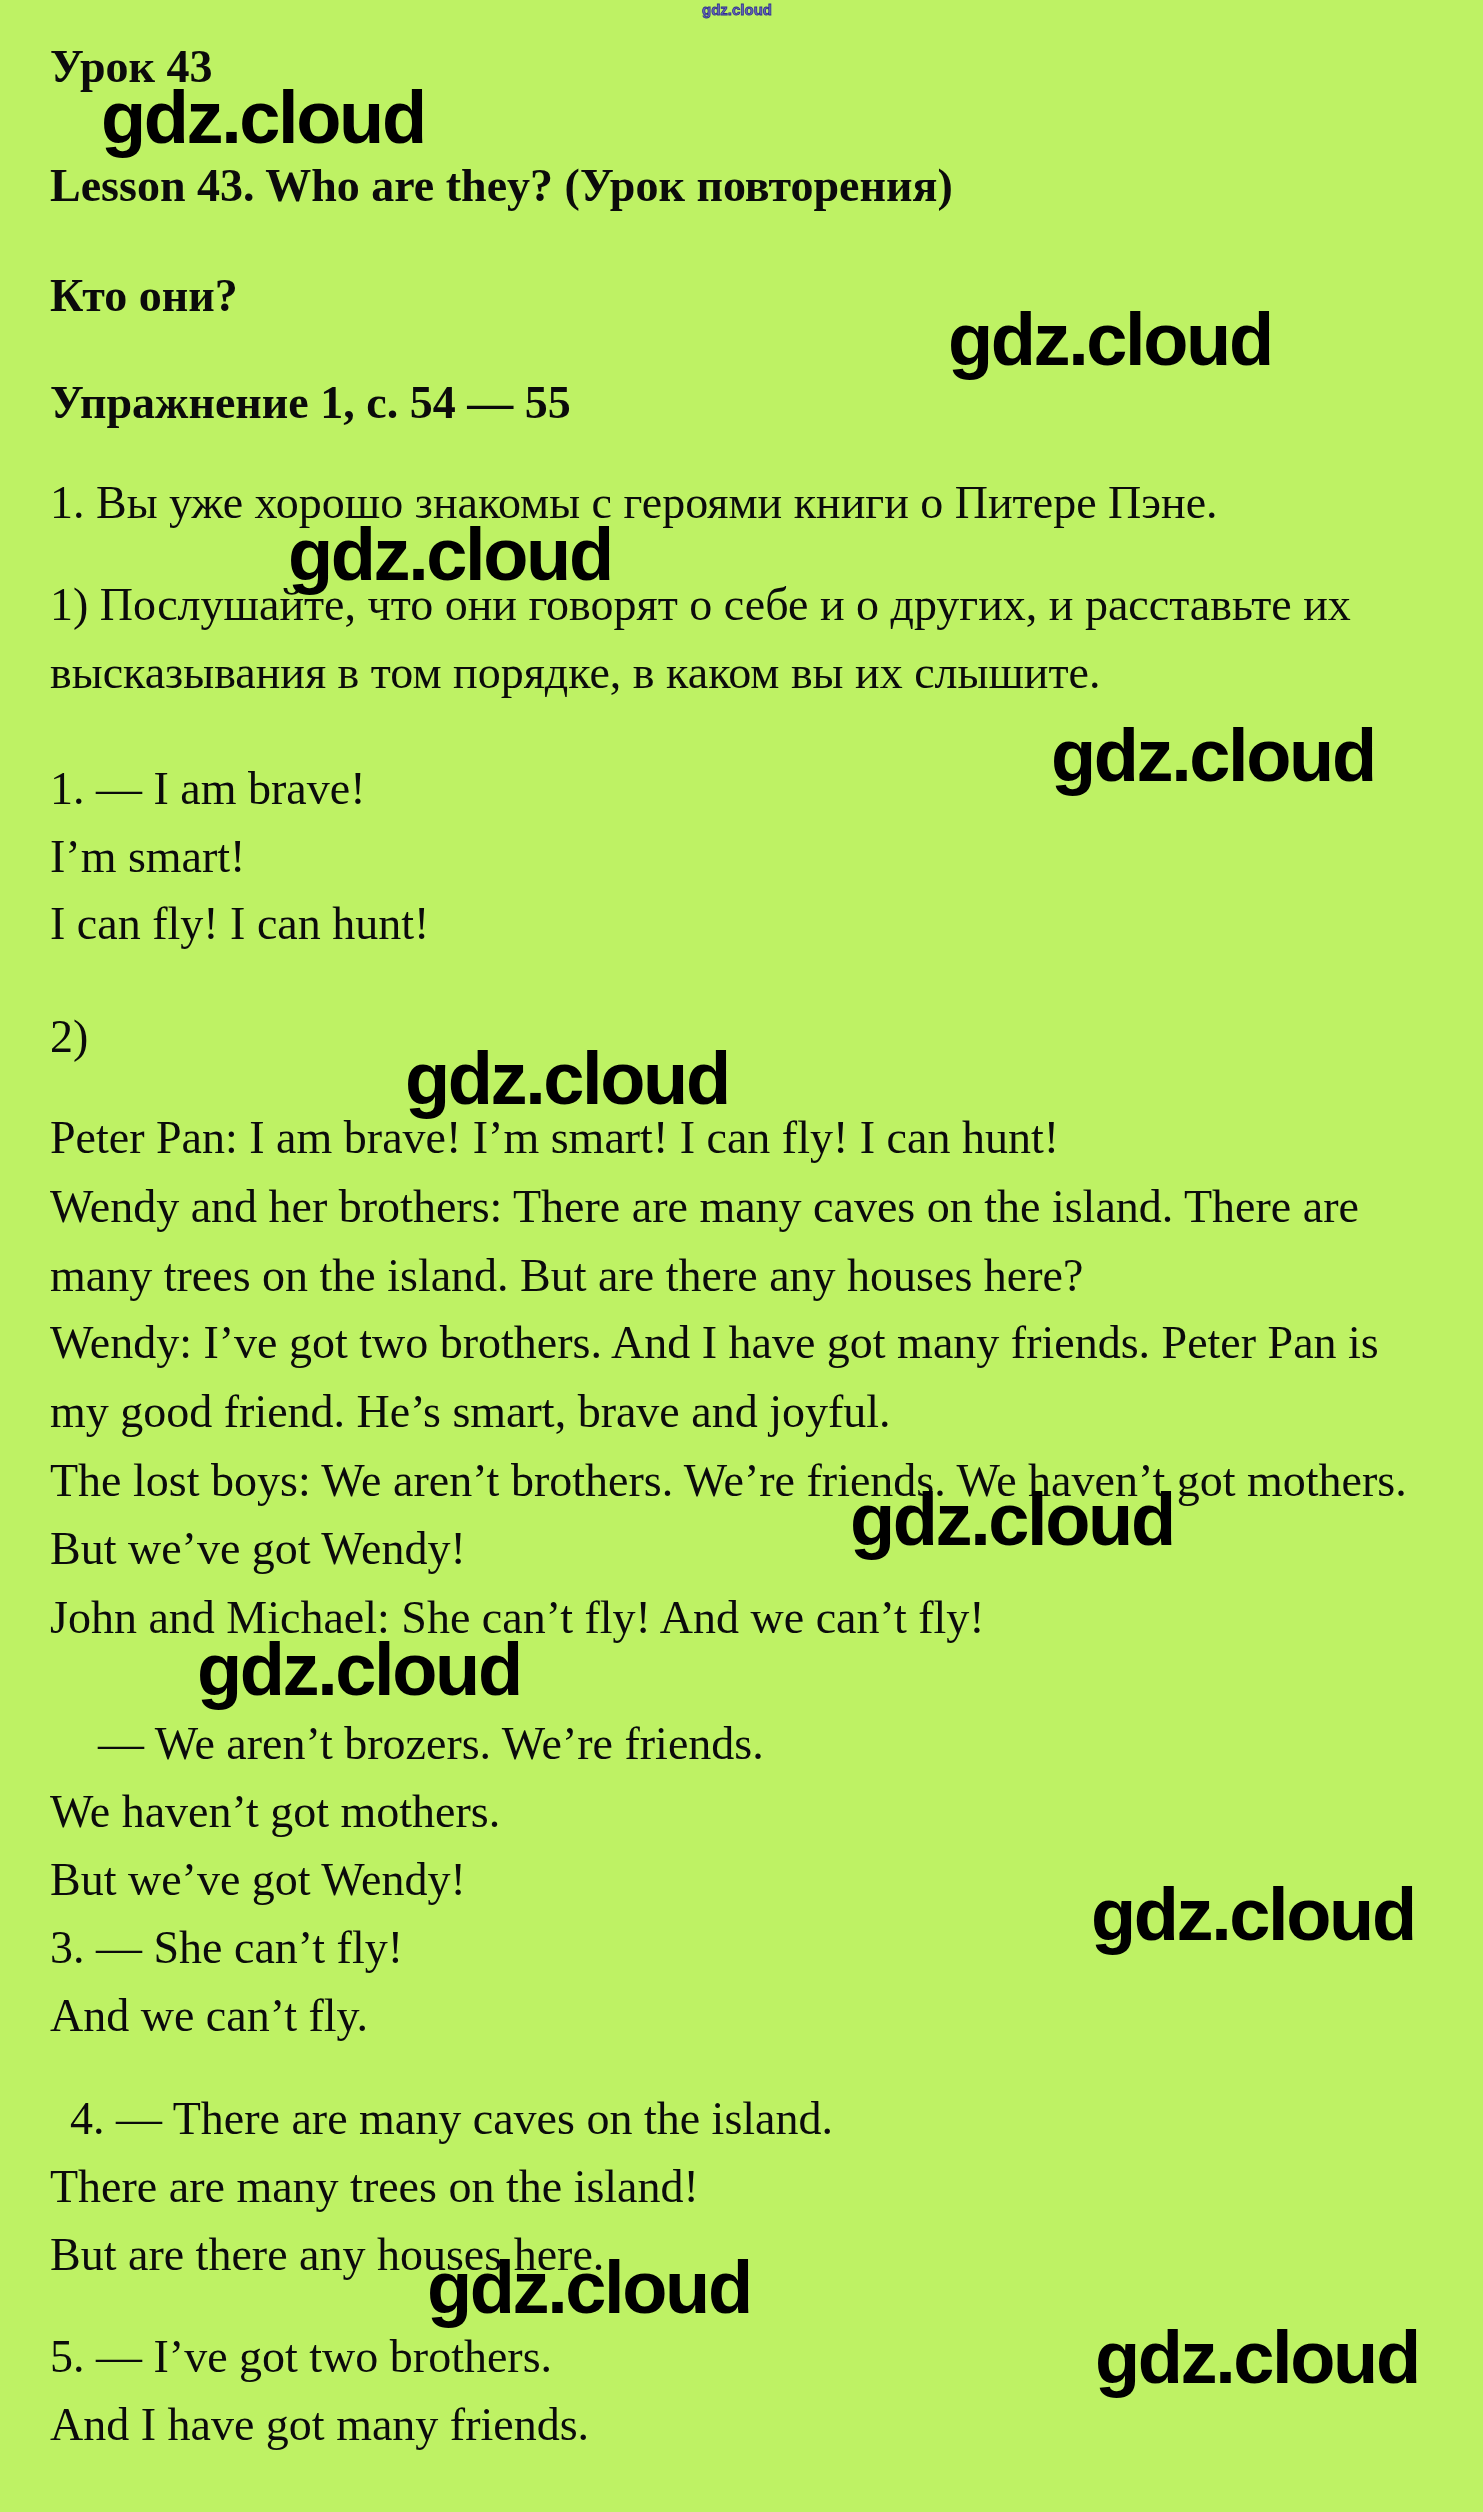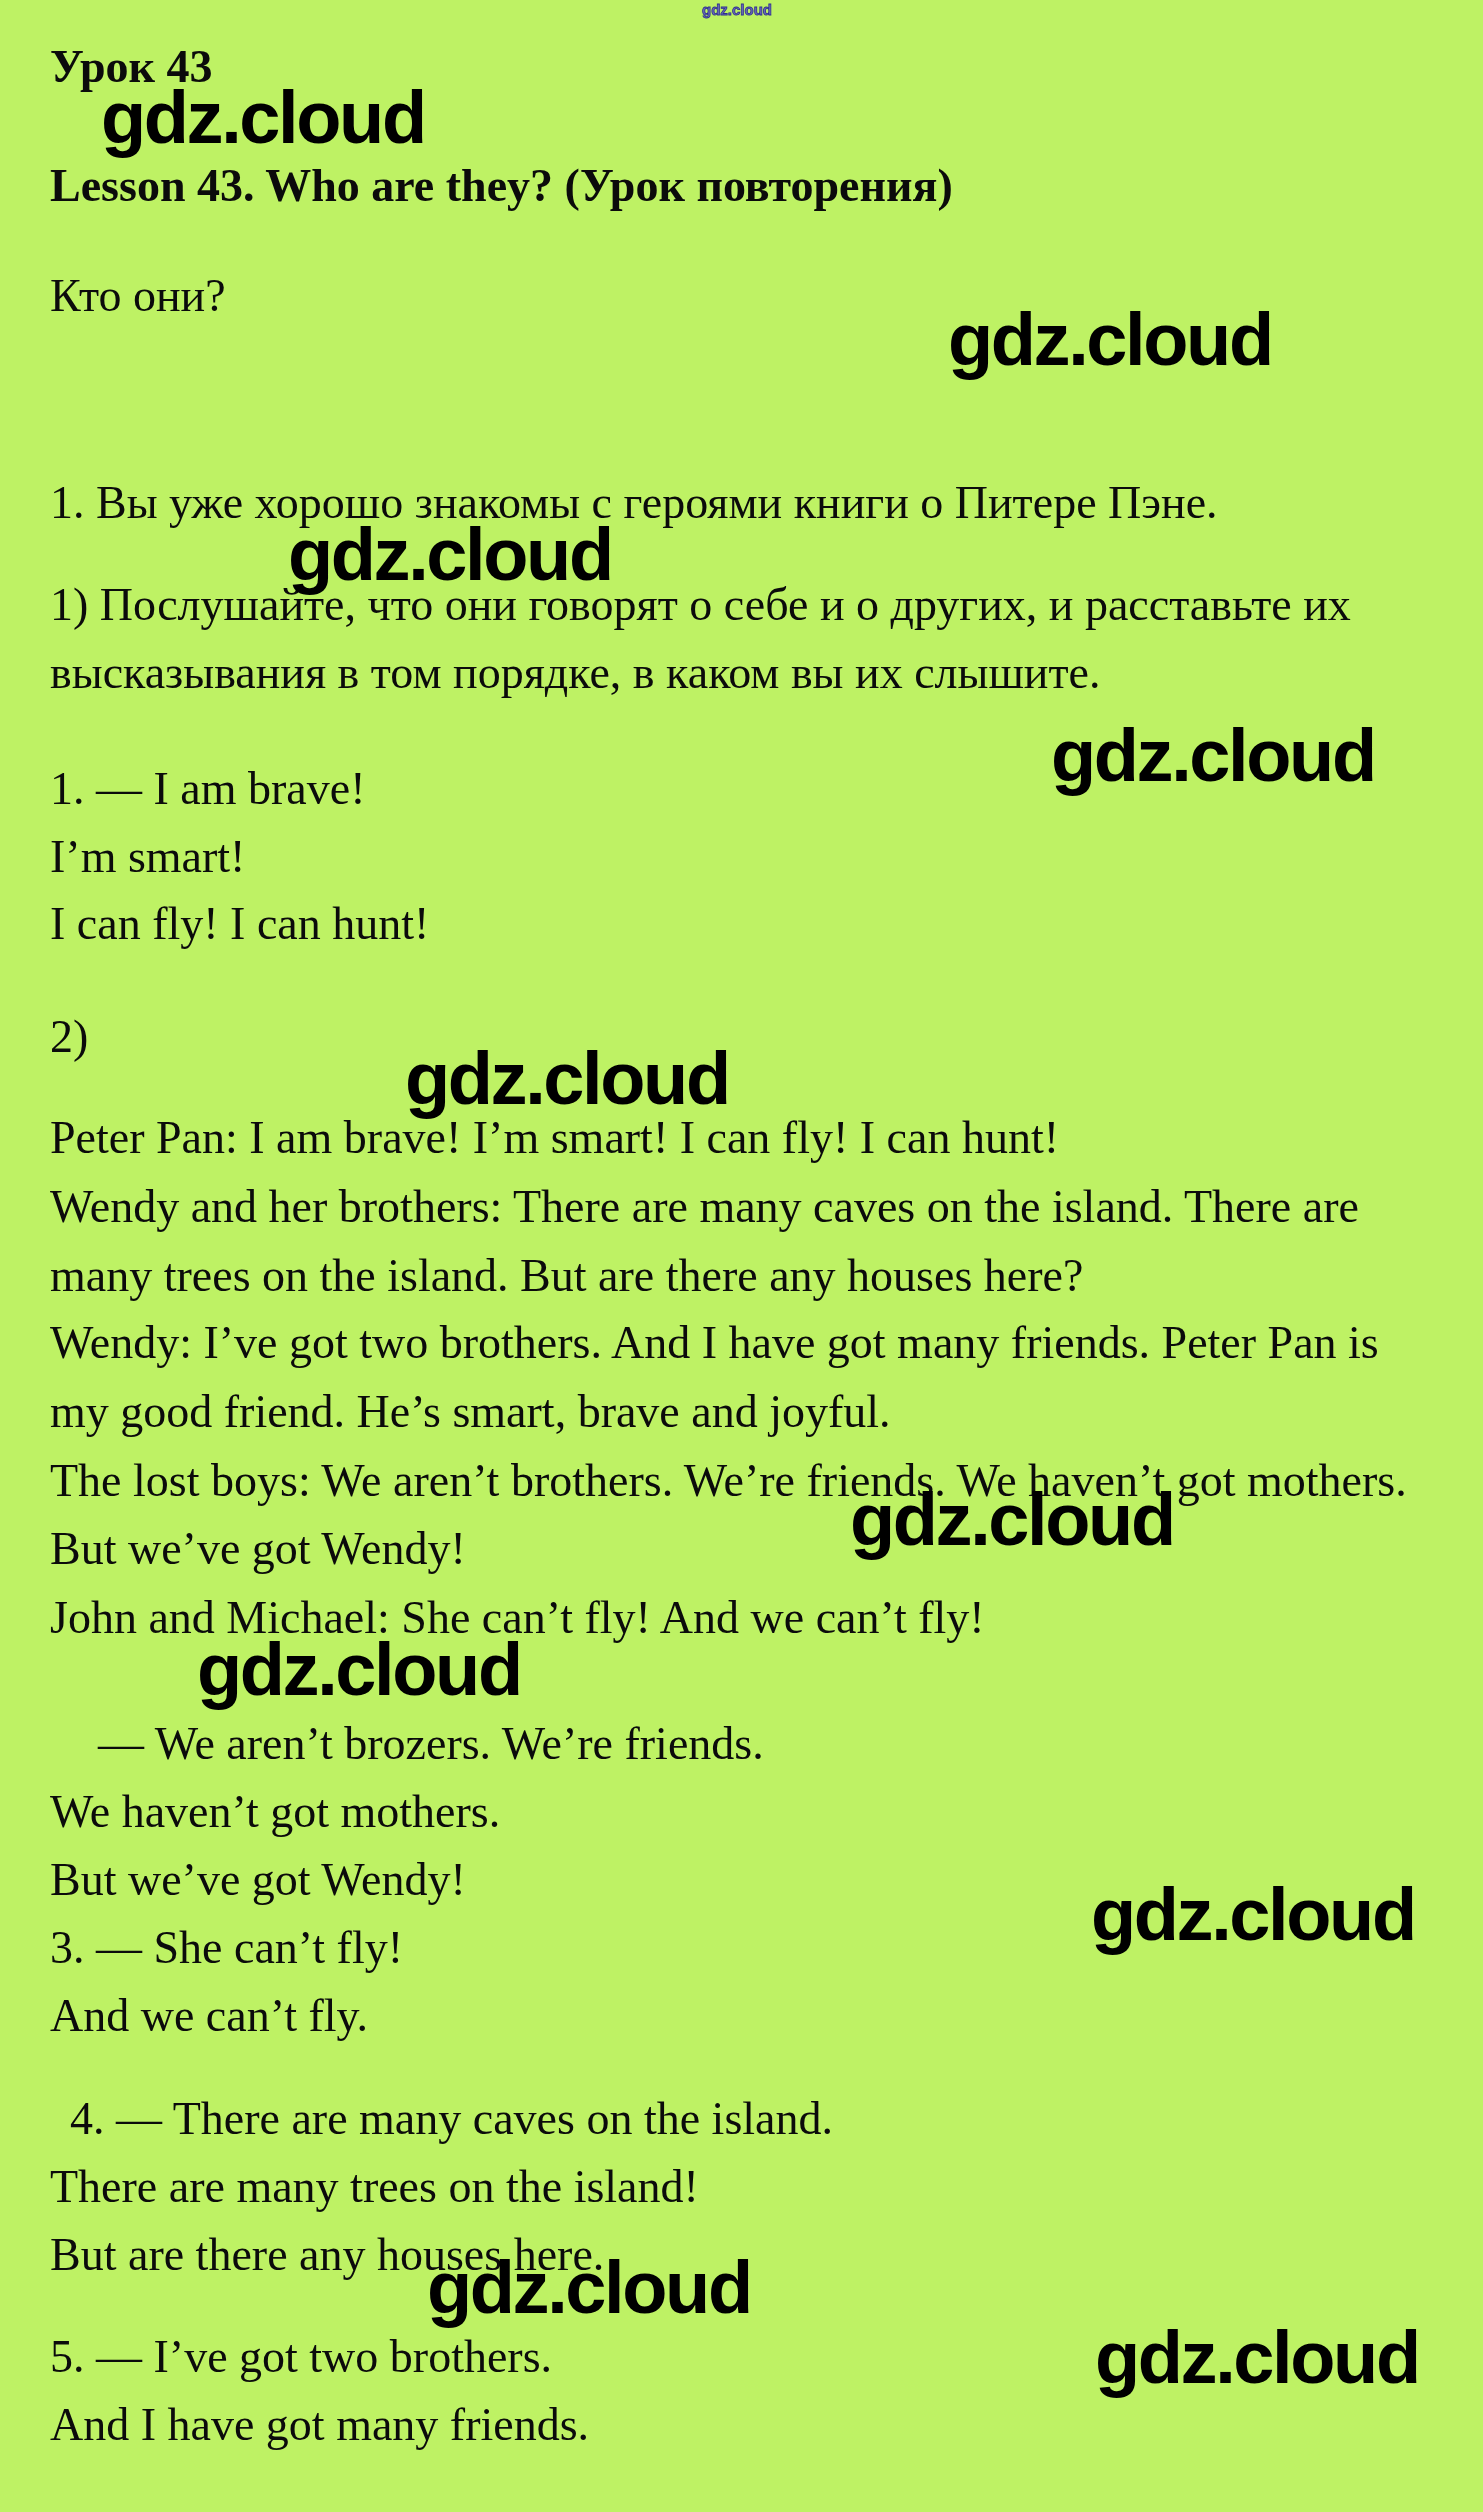--- a/index.html
+++ b/index.html
@@ -58,21 +58,22 @@
   <div class="wm" style="left:1051px; top:719px;">gdz.cloud</div>
   <div class="wm" style="left:405px;  top:1042px;">gdz.cloud</div>
   <div class="wm" style="left:850px; top:1483px;">gdz.cloud</div>
   <div class="wm" style="left:197px;  top:1633px;">gdz.cloud</div>
   <div class="wm" style="left:1091px; top:1878px;">gdz.cloud</div>
   <div class="wm" style="left:427px;  top:2251px;">gdz.cloud</div>
   <div class="wm" style="left:1095px; top:2321px;">gdz.cloud</div>
 
   <div class="line bold" style="top:33px;">Урок 43</div>
   <div class="line bold" style="top:152px;">Lesson 43. Who are they? (Урок повторения)</div>
-  <div class="line" style="top:262px;">Кто они?</div>
+  <div class="line" style="top:262px;font-weight:bold;">Кто они?</div>
+  <div class="line bold" style="top:369px;">Упражнение 1, с. 54 — 55</div>
 
   <div class="line" style="top:469px;">1. Вы уже хорошо знакомы с героями книги о Питере Пэне.</div>
   <div class="line" style="top:571px;text-align:right;">1) Послушайте, что они говорят о себе и о других, и расставьте их</div>
   <div class="line" style="top:639px;">высказывания в том порядке, в каком вы их слышите.</div>
 
   <div class="line" style="top:755px;">1. — I am brave!</div>
   <div class="line" style="top:823px;text-align:right;">I’m smart!</div>
   <div class="line" style="top:890px;">I can fly! I can hunt!</div>
 
   <div class="line" style="top:1003px;">2)</div>

